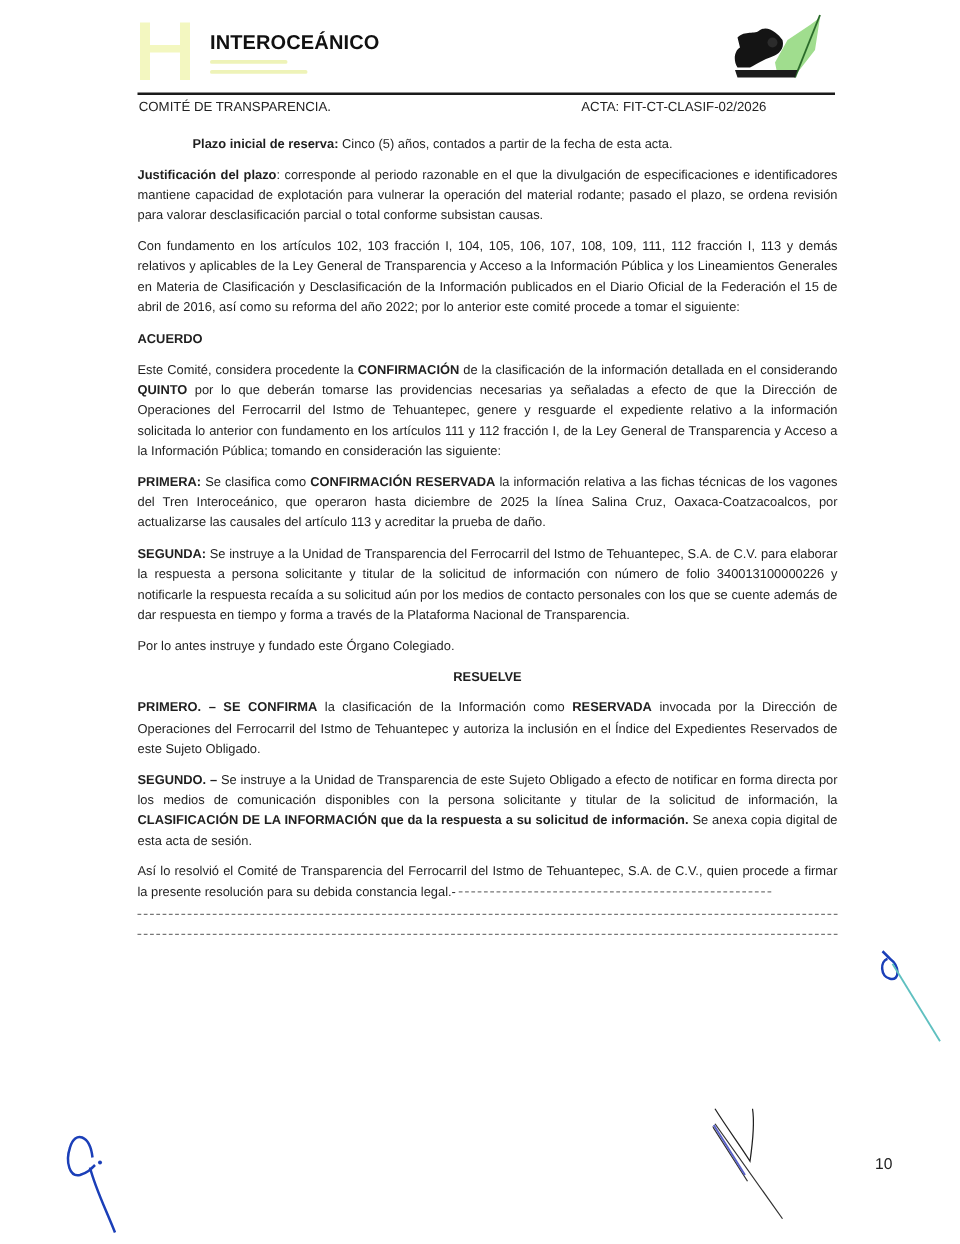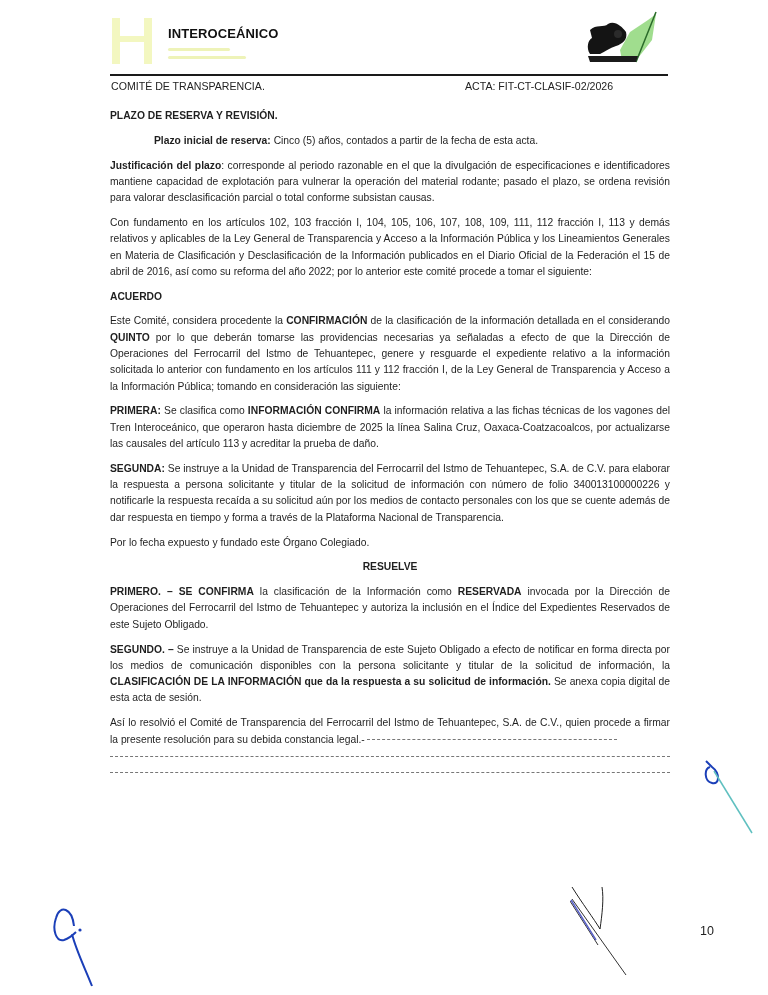--- a/index.html
+++ b/index.html
@@ -11,21 +11,21 @@
     }
     .page { position: absolute; left: 0; top: 0; width: 768px; height: 995px; }
 
     
     .logo-left { position: absolute; left: 112px; top: 18px; width: 160px; height: 50px; }
     .logo-h { position: absolute; left: 0; top: 0; width: 44px; height: 46px; }
     .logo-h .bar { position: absolute; background: #f3f7c0; }
     .logo-title {
       position: absolute; left: 56px; top: 8px;
       font-family: "Liberation Sans", sans-serif; font-weight: bold;
-      font-size: 13px; color: #111; letter-spacing: 0.1px;
+      font-size: 16px; color: #111; letter-spacing: 0.1px;
     }
     .logo-sub { position: absolute; left: 56px; height: 3px; background: #eef3b8; border-radius: 2px; }
     .logo-right { position: absolute; left: 582px; top: 10px; width: 82px; height: 55px; }
 
     .header-rule { position: absolute; left: 110px; top: 74px; width: 558px; height: 2px; background: #1a1a1a; }
     .header-left {
       position: absolute; left: 111px; top: 80px;
       font-family: "Liberation Sans", sans-serif; font-size: 10.6px; color: #222;
     }
     .header-right {
@@ -84,38 +84,37 @@
     <path d="M8,20 C14,14 22,18 26,14 C32,10 40,16 44,22 C46,30 40,34 34,36 C28,38 22,42 18,44 L8,44 C4,38 6,30 10,28 Z" fill="#141414"></path>
     <path d="M6,46 L56,46 L54,52 L8,52 Z" fill="#1b1b1b"></path>
     <circle cx="36" cy="24" r="4" fill="#2b2b2b"></circle>
   </svg>
 
   <div class="header-rule"></div>
   <div class="header-left">COMITÉ DE TRANSPARENCIA.</div>
   <div class="header-right">ACTA: FIT-CT-CLASIF-02/2026</div>
 
   <div class="content">
-    <p class="heading">PLAZO DE RESERVA Y REVISIÓN.</p>
 
     <p class="indent1"><b>Plazo inicial de reserva:</b><span> Cinco (5) años, contados a partir de la fecha de esta acta.</span></p>
 
     <p><b>Justificación del plazo</b><span>: corresponde al periodo razonable en el que la divulgación de especificaciones e identificadores mantiene capacidad de explotación para vulnerar la operación del material rodante; pasado el plazo, se ordena revisión para valorar desclasificación parcial o total conforme subsistan causas.</span></p>
 
     <p>Con fundamento en los artículos 102, 103 fracción I, 104, 105, 106, 107, 108, 109, 111, 112 fracción I, 113 y demás relativos y aplicables de la Ley General de Transparencia y Acceso a la Información Pública y los Lineamientos Generales en Materia de Clasificación y Desclasificación de la Información publicados en el Diario Oficial de la Federación el 15 de abril de 2016, así como su reforma del año 2022; por lo anterior este comité procede a tomar el siguiente:</p>
 
     <p class="heading">ACUERDO</p>
 
     <p><span>Este Comité, considera procedente la </span><b>CONFIRMACIÓN</b><span> de la clasificación de la información detallada en el considerando </span><b>QUINTO</b><span> por lo que deberán tomarse las providencias necesarias ya señaladas a efecto de que la Dirección de Operaciones del Ferrocarril del Istmo de Tehuantepec, genere y resguarde el expediente relativo a la información solicitada lo anterior con fundamento en los artículos 111 y 112 fracción I, de la Ley General de Transparencia y Acceso a la Información Pública; tomando en consideración las siguiente:</span></p>
 
 
-    <p><b>PRIMERA:</b><span> Se clasifica como </span><b>INFORMACIÓN CONFIRMA</b><span> la información relativa a las fichas técnicas de los vagones del Tren Interoceánico, que operaron hasta diciembre de 2025 la línea Salina Cruz, Oaxaca-Coatzacoalcos, por actualizarse las causales del artículo 113 y acreditar la prueba de daño.</span></p>
+    <p><b>PRIMERA:</b><span> Se clasifica como </span><b>CONFIRMACIÓN RESERVADA</b><span> la información relativa a las fichas técnicas de los vagones del Tren Interoceánico, que operaron hasta diciembre de 2025 la línea Salina Cruz, Oaxaca-Coatzacoalcos, por actualizarse las causales del artículo 113 y acreditar la prueba de daño.</span></p>
 
     <p><b>SEGUNDA:</b><span> Se instruye a la Unidad de Transparencia del Ferrocarril del Istmo de Tehuantepec, S.A. de C.V. para elaborar la respuesta a persona solicitante y titular de la solicitud de información con número de folio 340013100000226 y notificarle la respuesta recaída a su solicitud aún por los medios de contacto personales con los que se cuente además de dar respuesta en tiempo y forma a través de la Plataforma Nacional de Transparencia.</span></p>
 
-    <p>Por lo fecha expuesto y fundado este Órgano Colegiado.</p>
+    <p>Por lo antes instruye y fundado este Órgano Colegiado.</p>
 
     <p class="heading center">RESUELVE</p>
 
     <p><b>PRIMERO. – SE CONFIRMA</b><span> la clasificación de la Información como </span><b>RESERVADA</b><span> invocada por la Dirección de Operaciones del Ferrocarril del Istmo de Tehuantepec y autoriza la inclusión en el Índice del Expedientes Reservados de este Sujeto Obligado.</span></p>
 
     <p><b>SEGUNDO. –</b><span> Se instruye a la Unidad de Transparencia de este Sujeto Obligado a efecto de notificar en forma directa por los medios de comunicación disponibles con la persona solicitante y titular de la solicitud de información, la </span><b>CLASIFICACIÓN DE LA INFORMACIÓN que da la respuesta a su solicitud de información.</b><span> Se anexa copia digital de esta acta de sesión.</span></p>
 
     <p style="margin-bottom:0;"><span>Así lo resolvió el Comité de Transparencia del Ferrocarril del Istmo de Tehuantepec, S.A. de C.V., quien procede a firmar la presente resolución para su debida constancia legal.-</span><span class="legal-fill"></span></p>
     <div class="dotline"></div>
     <div class="dotline"></div>

